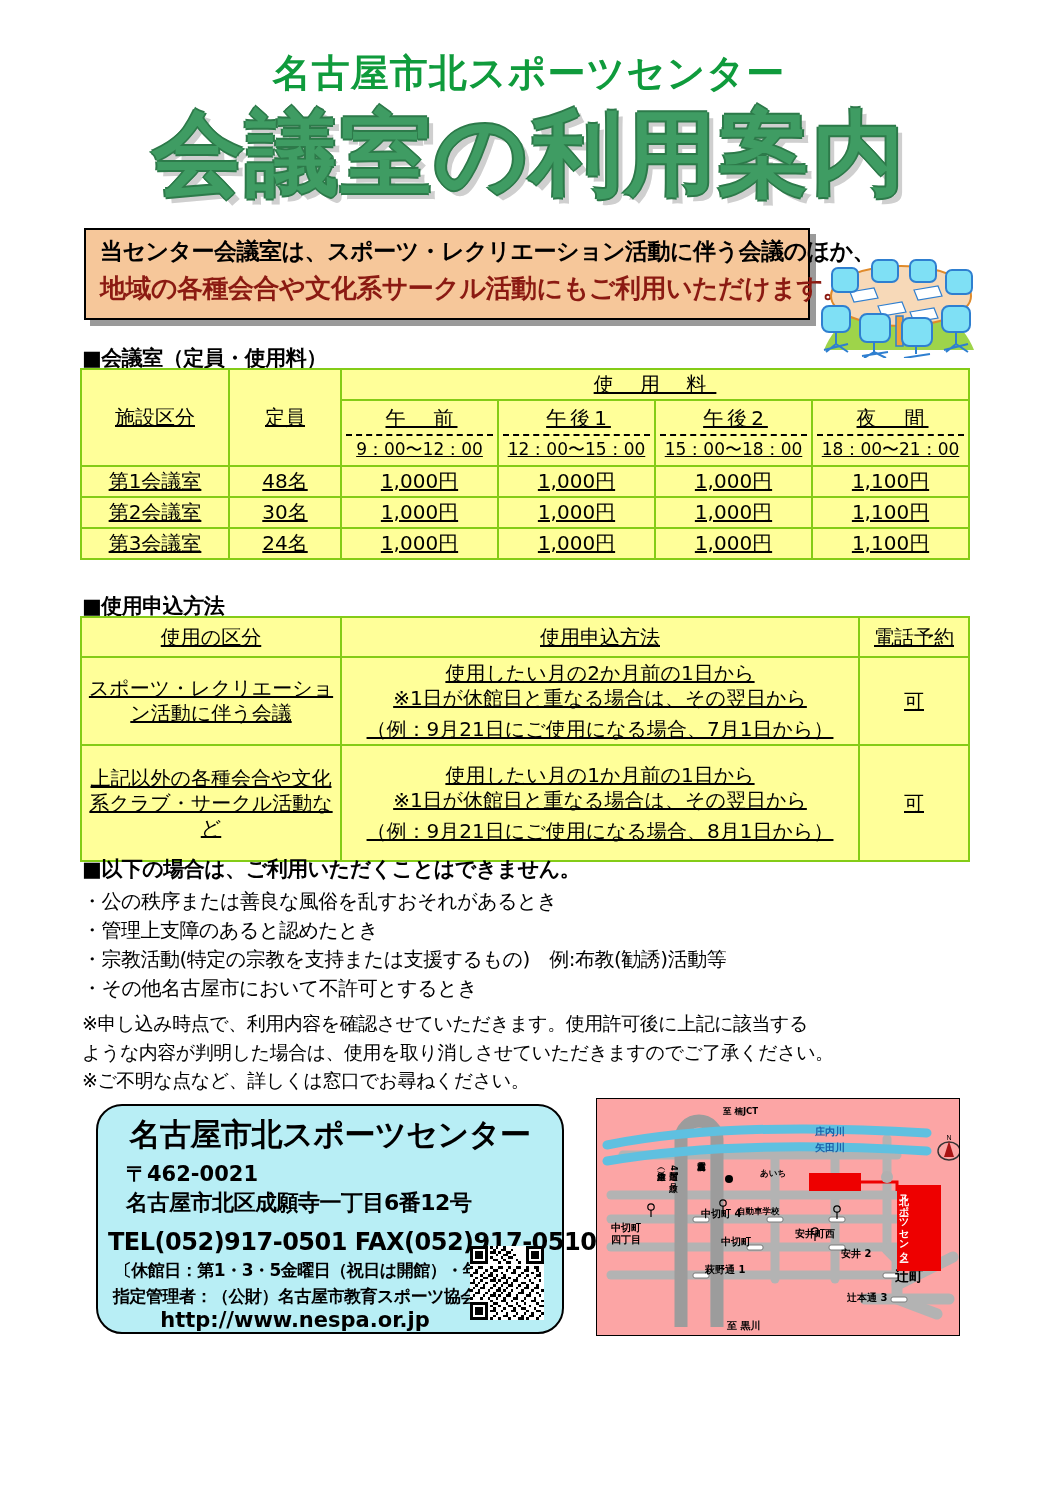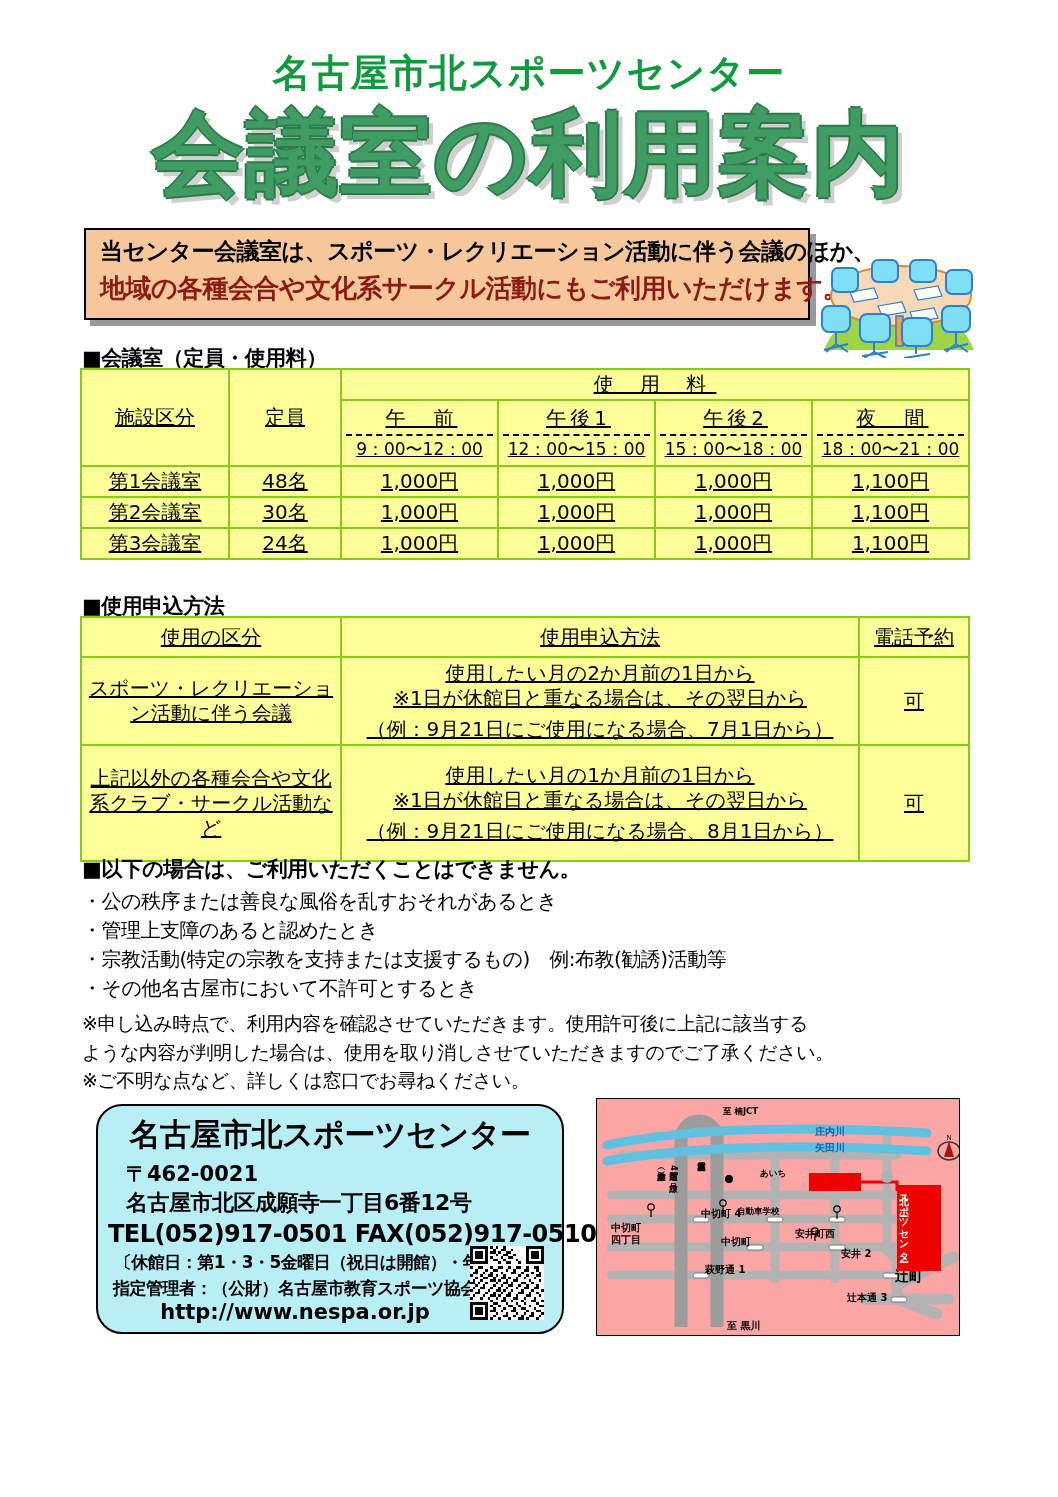--- a/index.html
+++ b/index.html
@@ -99,21 +99,21 @@
   
   .contact {
     position: absolute; left: 96px; top: 1104px; width: 468px; height: 230px;
     background: #b8eef5; border: 2px solid #000; border-radius: 26px;
     padding: 6px 10px 0 10px;
     text-align: center;
   }
   .contact .c-name { font-size: 31px; font-weight: bold; letter-spacing: -0.5px; white-space: nowrap; margin-top: 2px; }
   .contact .c-zip { font-size: 21px; font-weight: bold; text-align: left; padding-left: 18px; margin-top: 4px; }
   .contact .c-addr { font-size: 22px; font-weight: bold; text-align: left; padding-left: 18px; letter-spacing: -0.5px; white-space: nowrap; }
-  .contact .c-tel { font-size: 24px; font-weight: bold; white-space: nowrap; letter-spacing: -0.5px; margin-top: 2px; }
+  .contact .c-tel { font-size: 24px; font-weight: bold; white-space: nowrap; letter-spacing: -0.5px; margin-top: 10px; }
   .contact .c-closed { font-size: 17px; font-weight: bold; white-space: nowrap; letter-spacing: -0.5px; margin-top: 3px; }
   .contact .c-mgr { font-size: 17px; font-weight: bold; white-space: nowrap; letter-spacing: -0.5px; margin-top: 3px; padding-right: 70px; }
   .contact .c-url { font-size: 21px; font-weight: bold; white-space: nowrap; margin-top: 0px; padding-right: 70px; }
   .qr { position: absolute; right: 18px; bottom: 12px; width: 74px; height: 74px; background: #fff; }
 
   
   .mapbox {
     position: absolute; left: 596px; top: 1098px; width: 364px; height: 238px;
     background: #fca5a5; border: 1px solid #000;
     overflow: hidden;

